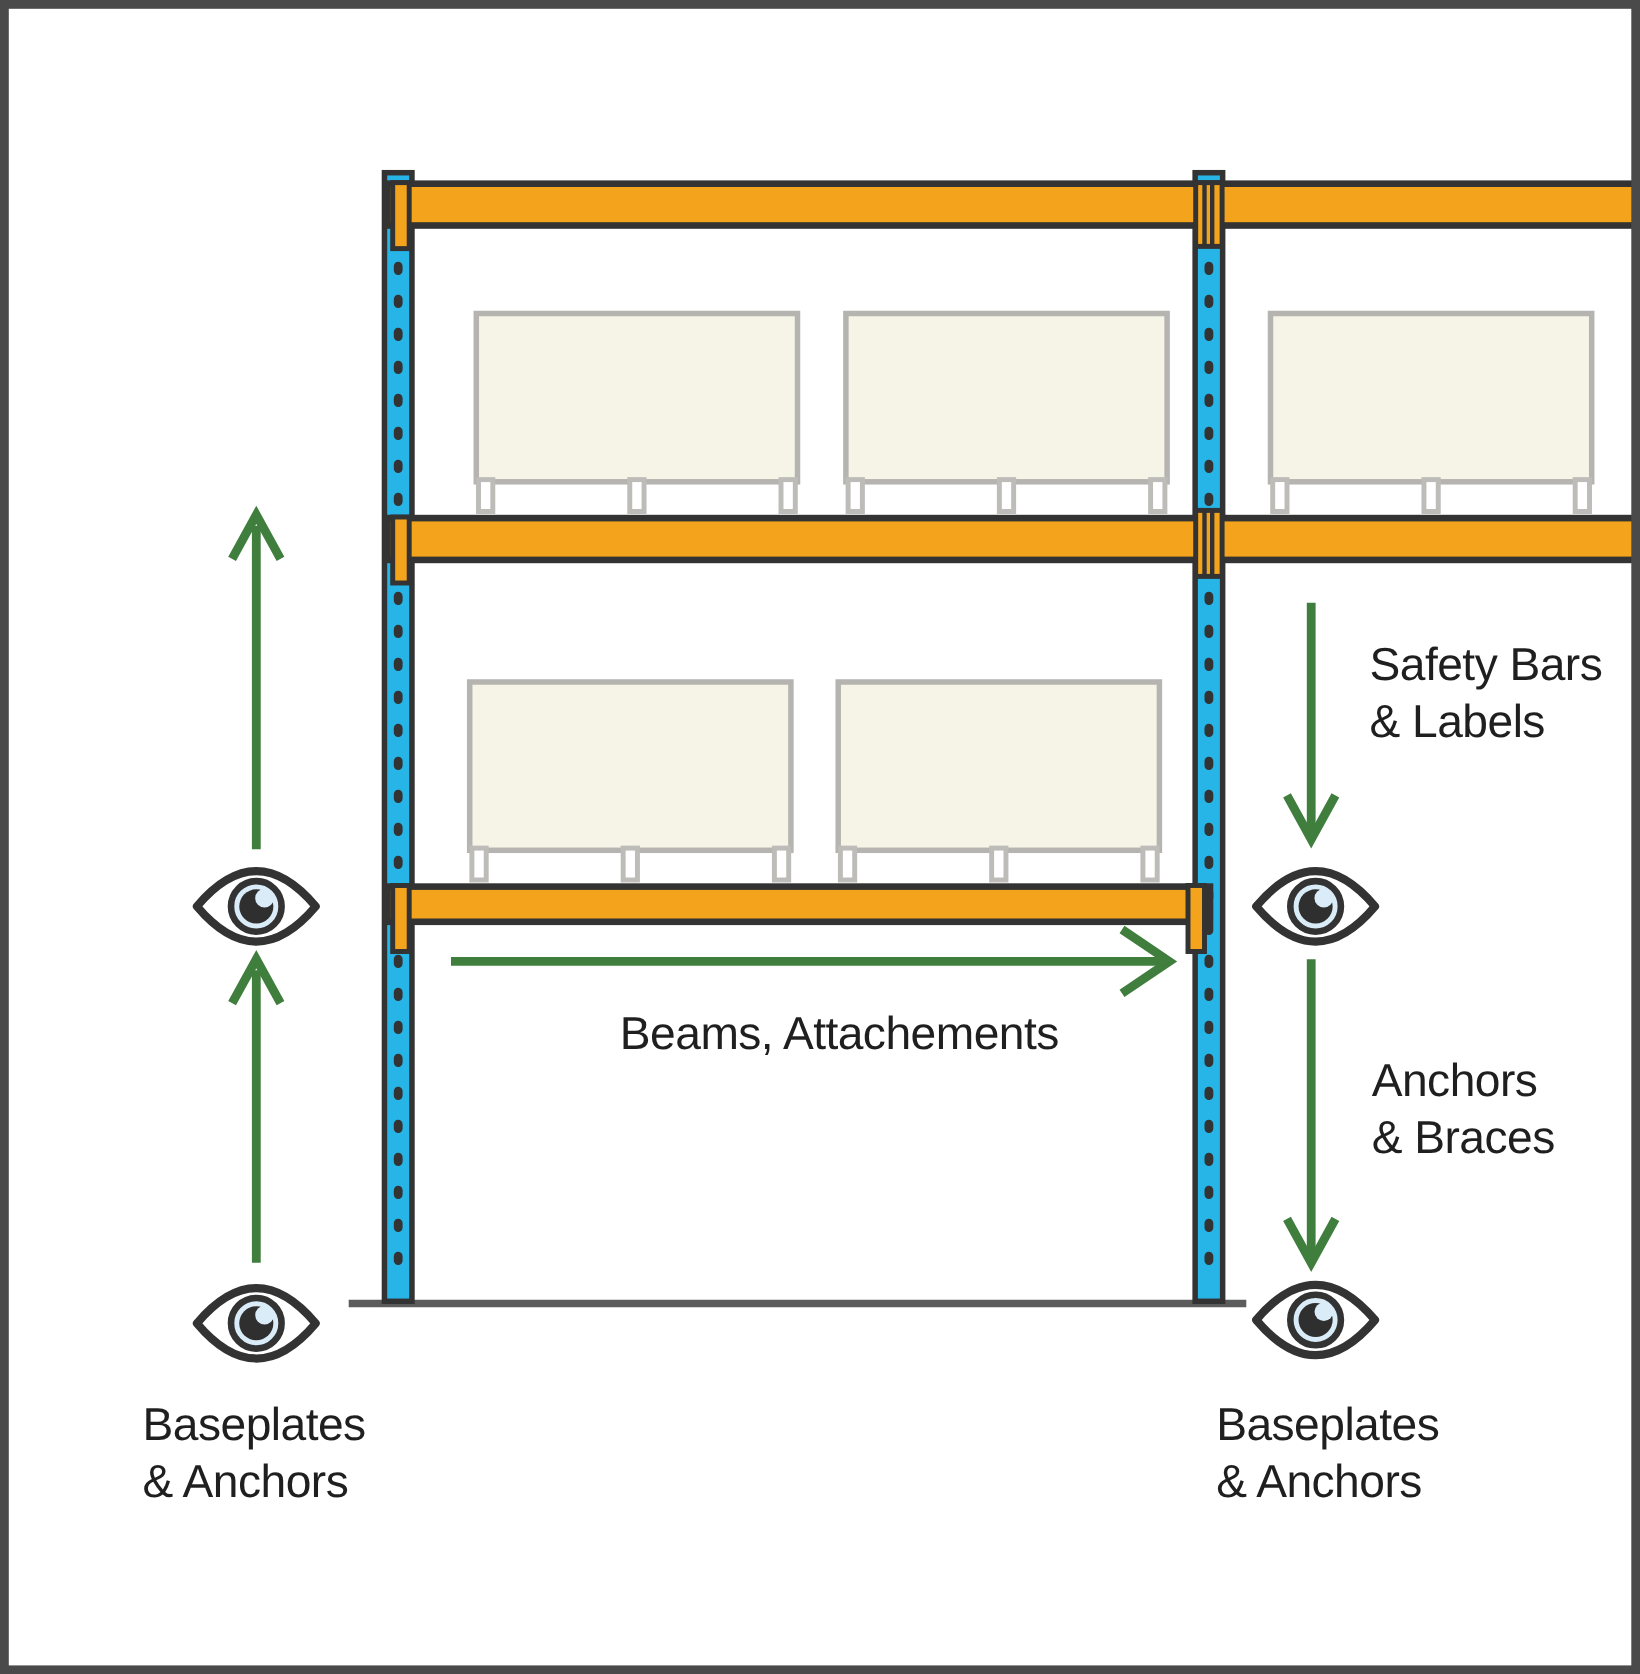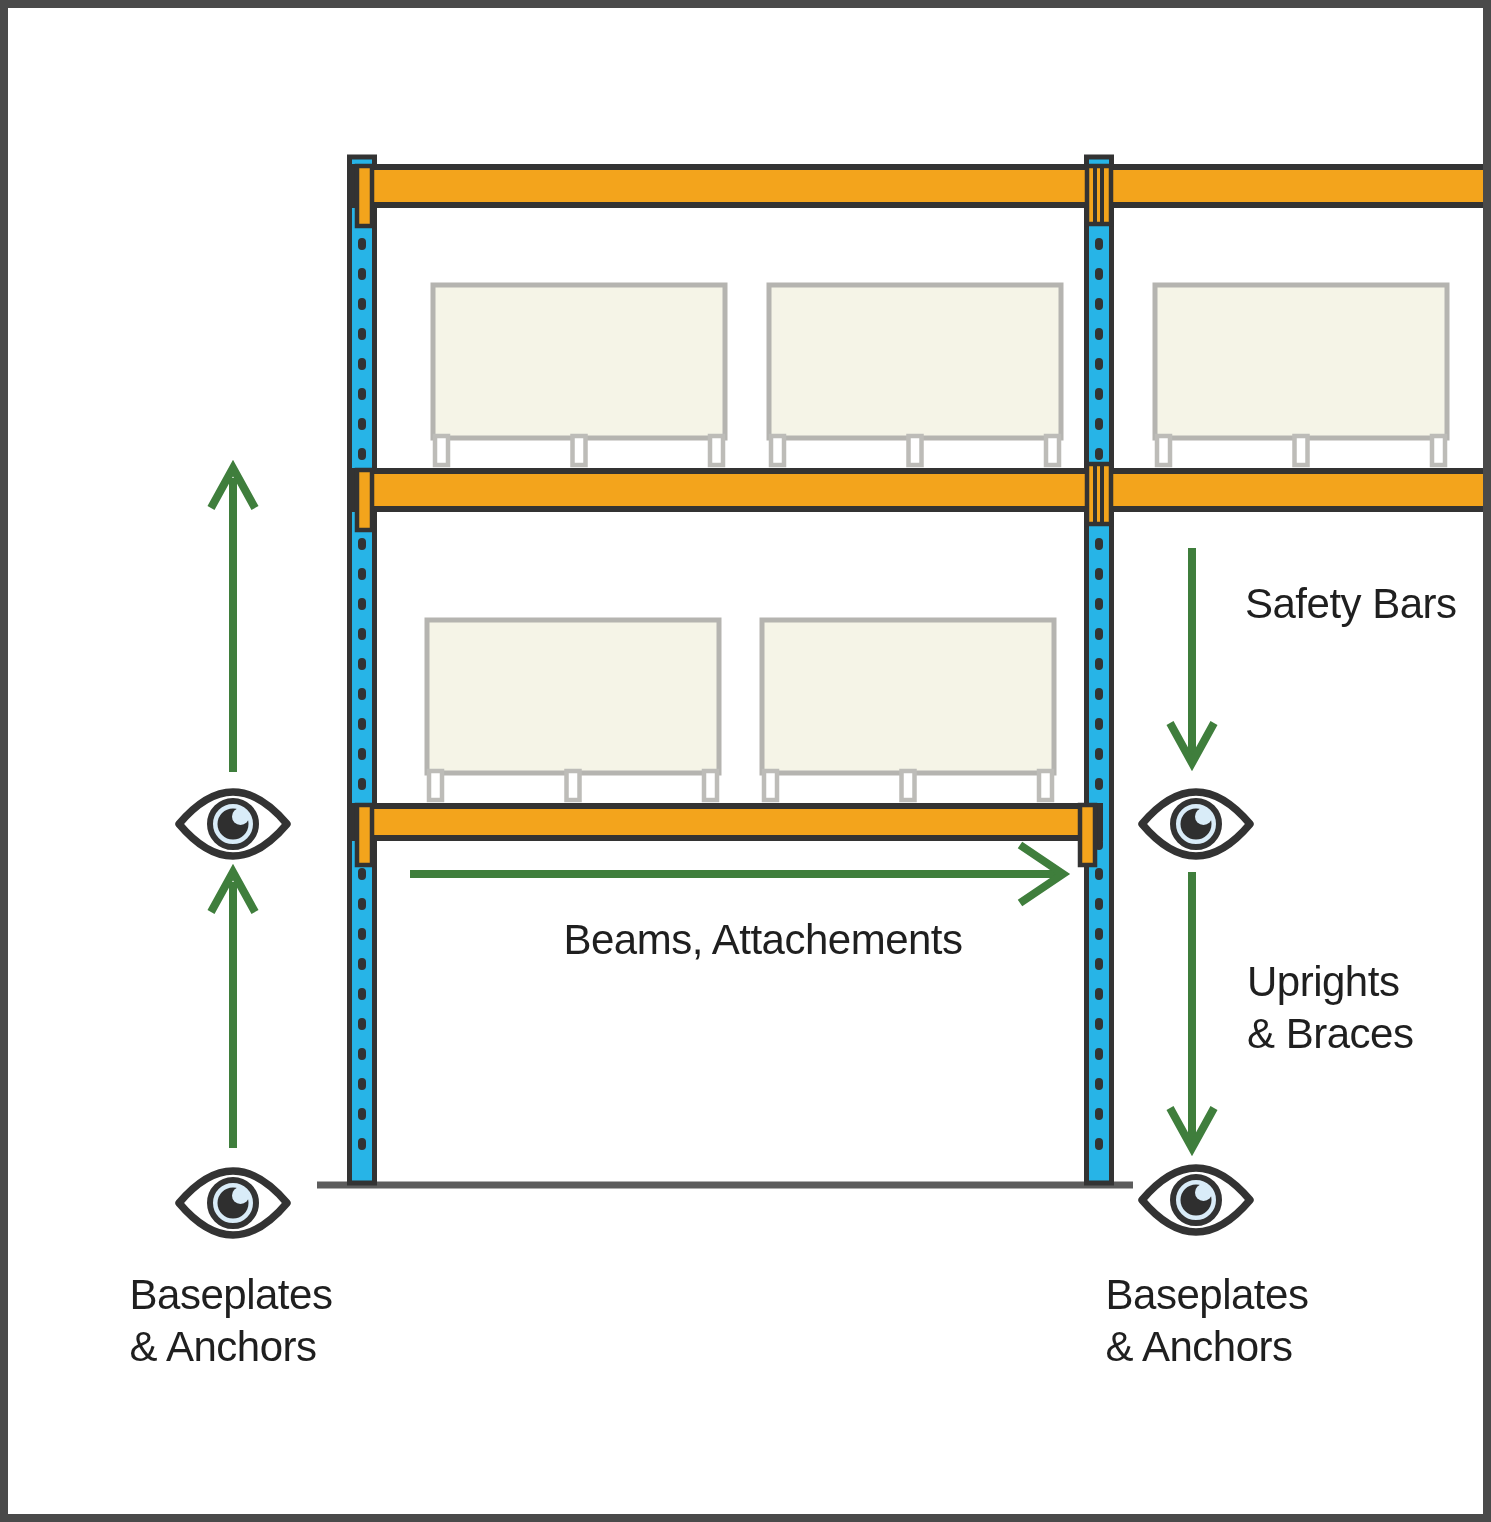--- a/index.html
+++ b/index.html
@@ -115,24 +115,25 @@
 
     <rect x="4" y="4" width="1483" height="1514" fill="none" stroke="#4A4A4A" stroke-width="8"></rect>
   </svg>
 
   <div class="label center" style="left:763px;top:886px">
     <div>Beams, Attachements</div>
   </div>
 
   <div class="label" style="left:1245px;top:578px">
     <div>Safety Bars</div>
+    <div>&amp; Labels</div>
   </div>
 
   <div class="label" style="left:1247px;top:956px">
-    <div>Uprights</div>
+    <div>Anchors</div>
     <div>&amp; Braces</div>
   </div>
 
   <div class="label center" style="left:231px;top:1241px">
     <div>Baseplates</div>
     <div>&amp; Anchors</div>
   </div>
 
   <div class="label center" style="left:1207px;top:1241px">
     <div>Baseplates</div>

